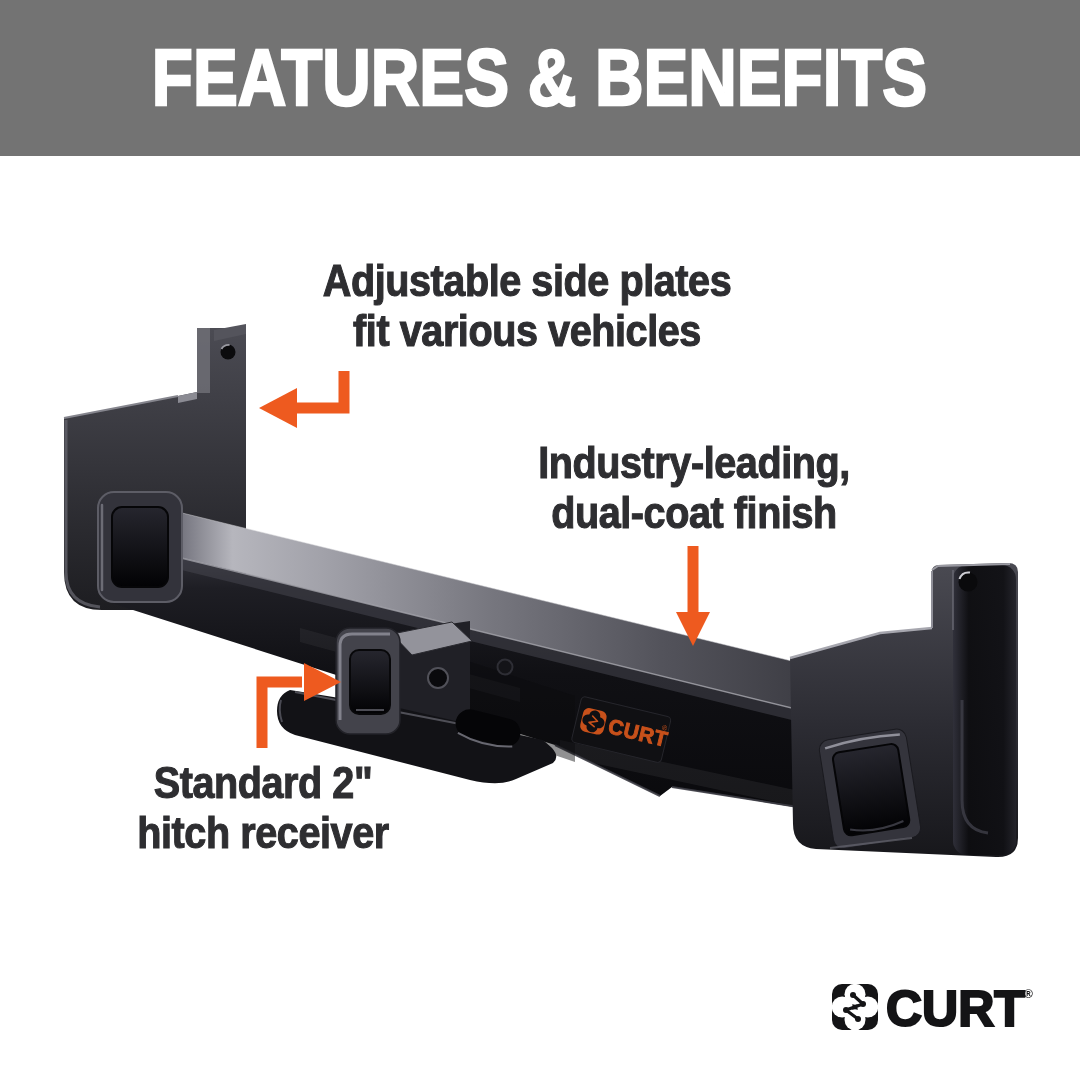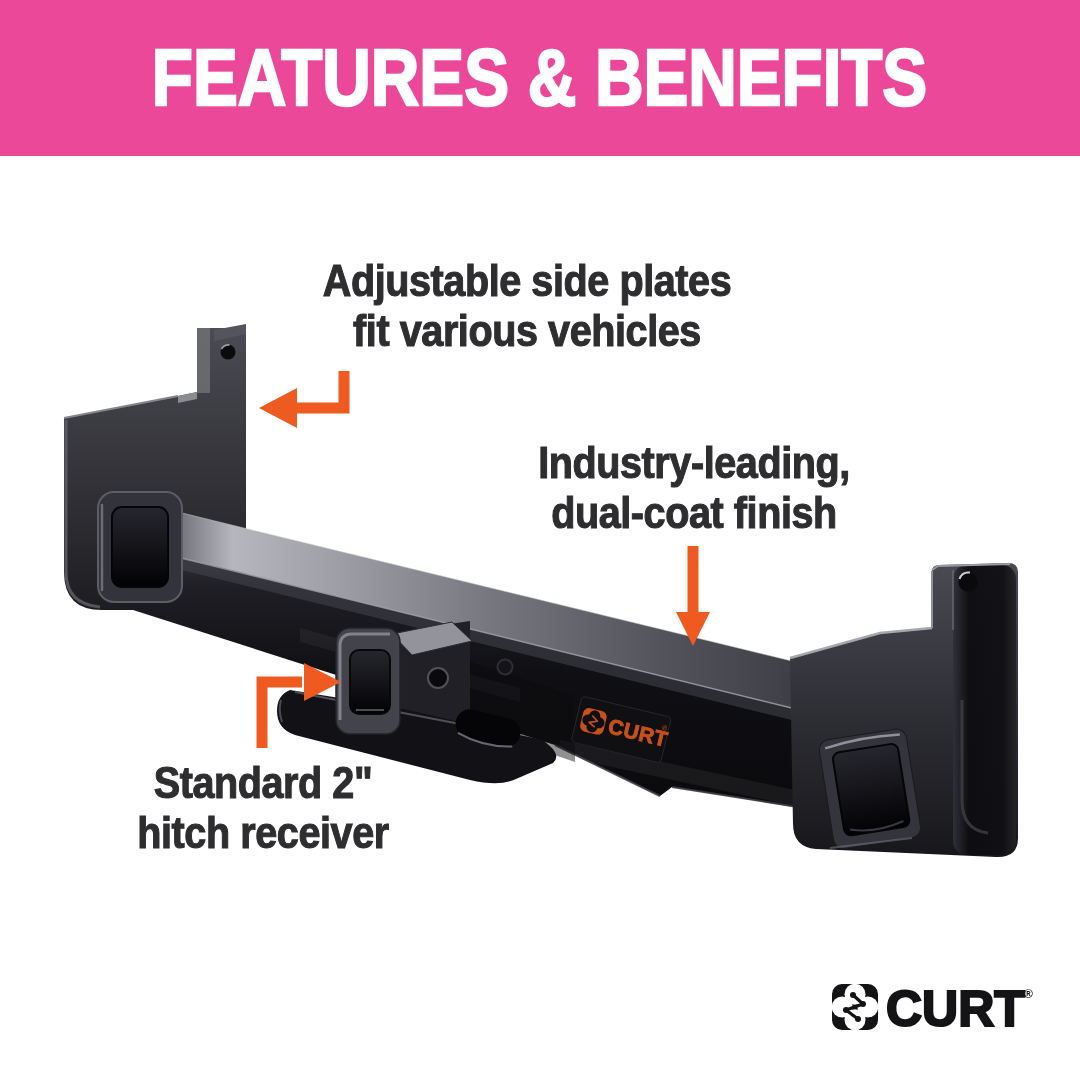--- a/index.html
+++ b/index.html
@@ -3,21 +3,21 @@
 <meta charset="utf-8">
 <style>
   html,body{margin:0;padding:0;background:#ffffff;}
   #canvas{
     position:relative;width:1080px;height:1080px;overflow:hidden;
     background:#ffffff;font-family:"Liberation Sans",sans-serif;
   }
   
   .header{
     position:absolute;left:0;top:0;width:1080px;height:156px;
-    background:#ec4899;display:flex;align-items:center;justify-content:center;
+    background:#737373;display:flex;align-items:center;justify-content:center;
   }
   .header .title{
     color:#ffffff;font-weight:800;font-size:80px;letter-spacing:0px;
     transform:scaleX(.84);transform-origin:center;white-space:nowrap;
     -webkit-text-stroke:2.5px #ffffff;
   }
   
   .callout{
     position:absolute;color:#2e2e31;font-weight:800;font-size:45px;line-height:50px;
     text-align:center;white-space:nowrap;letter-spacing:-.5px;

